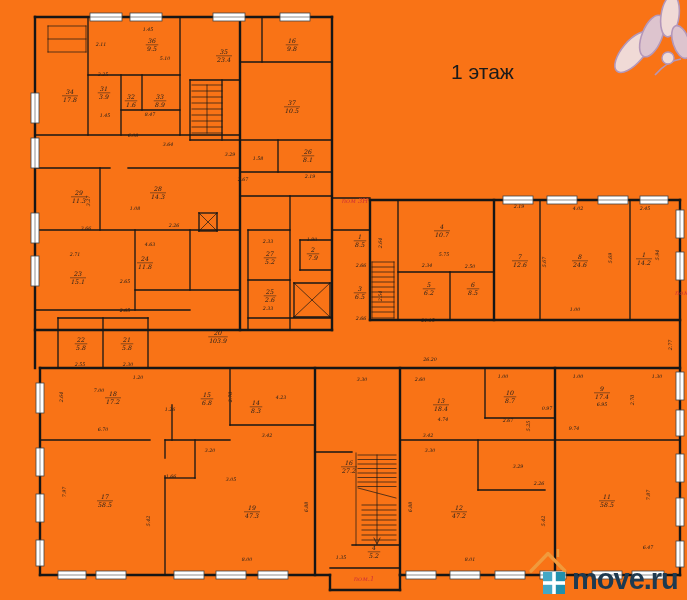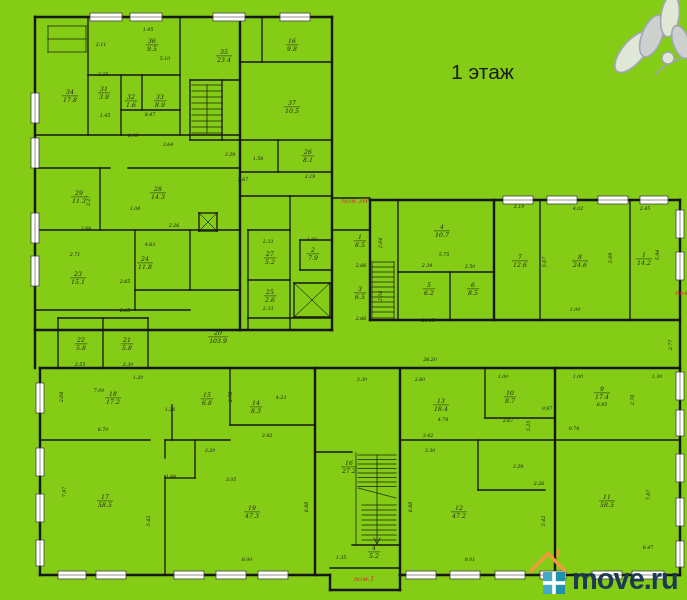--- a/index.html
+++ b/index.html
@@ -1,16 +1,16 @@
 <!DOCTYPE html>
 <html><head>
 <meta charset="utf-8">
 <style>
   html,body{margin:0;padding:0;background:#fff;}
-  .canvas{position:relative;width:687px;height:600px;background:#84cc16;overflow:hidden;
+  .canvas{position:relative;width:687px;height:600px;background:#f97316;overflow:hidden;
           font-family:"Liberation Sans",sans-serif;}
   svg text{user-select:none;}
   .plan-svg{position:absolute;left:0;top:0;}
 </style>
 </head>
 <body>
 
 <div class="canvas">
   <svg class="plan-svg" id="plan" width="687" height="600" viewBox="0 0 687 600">
 

